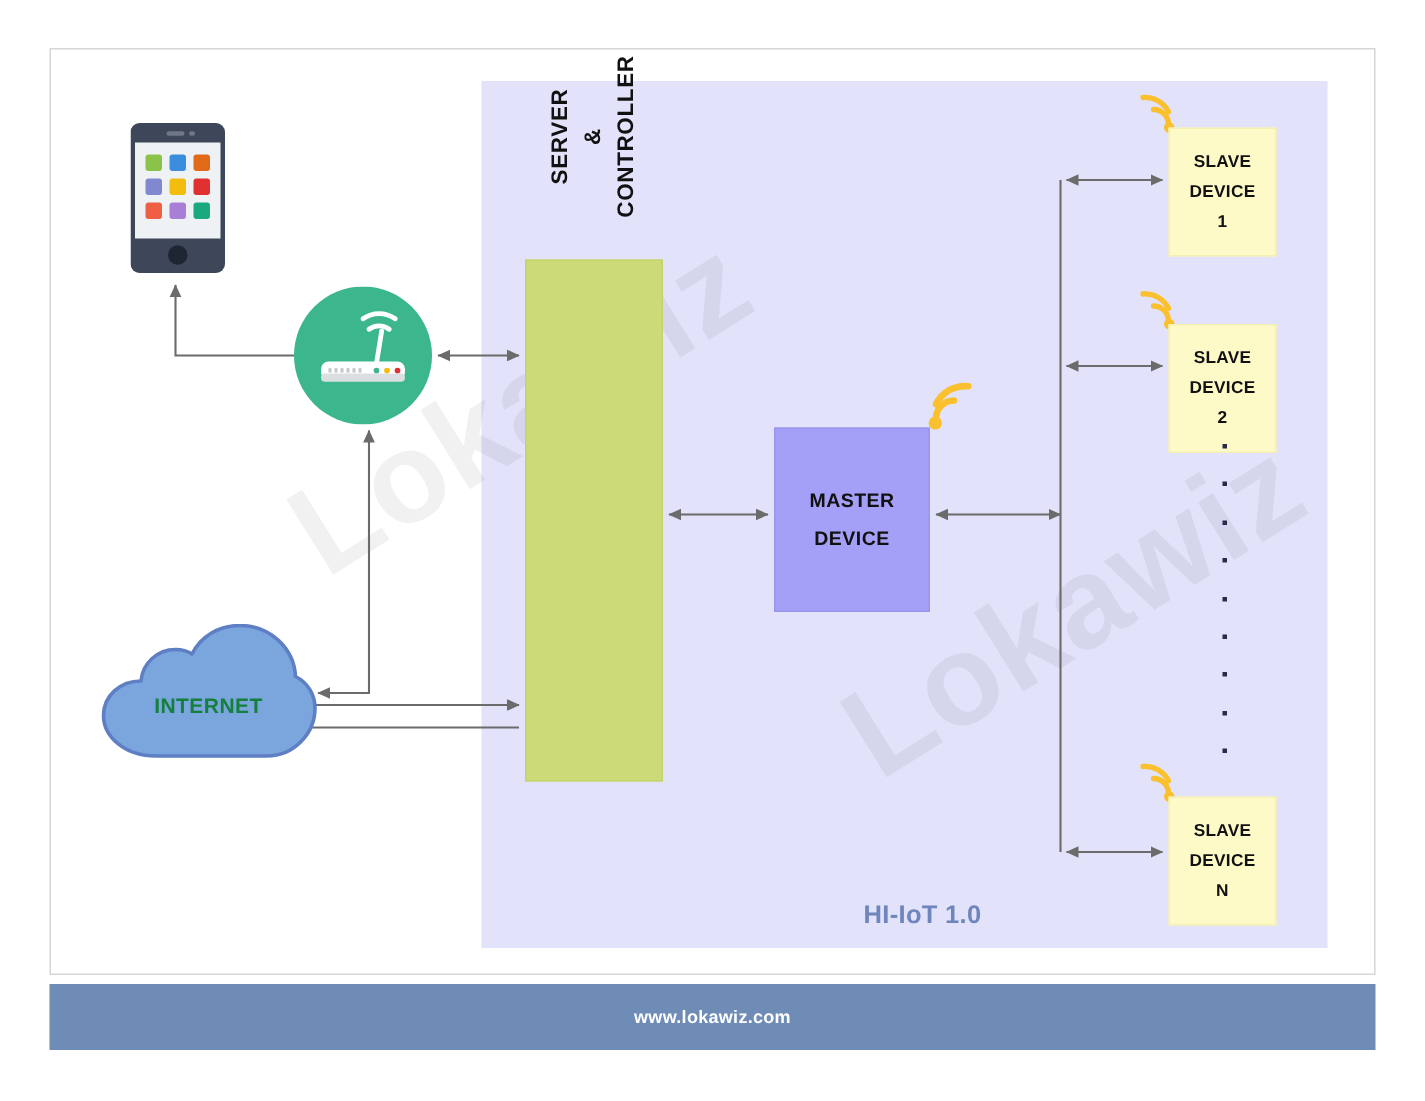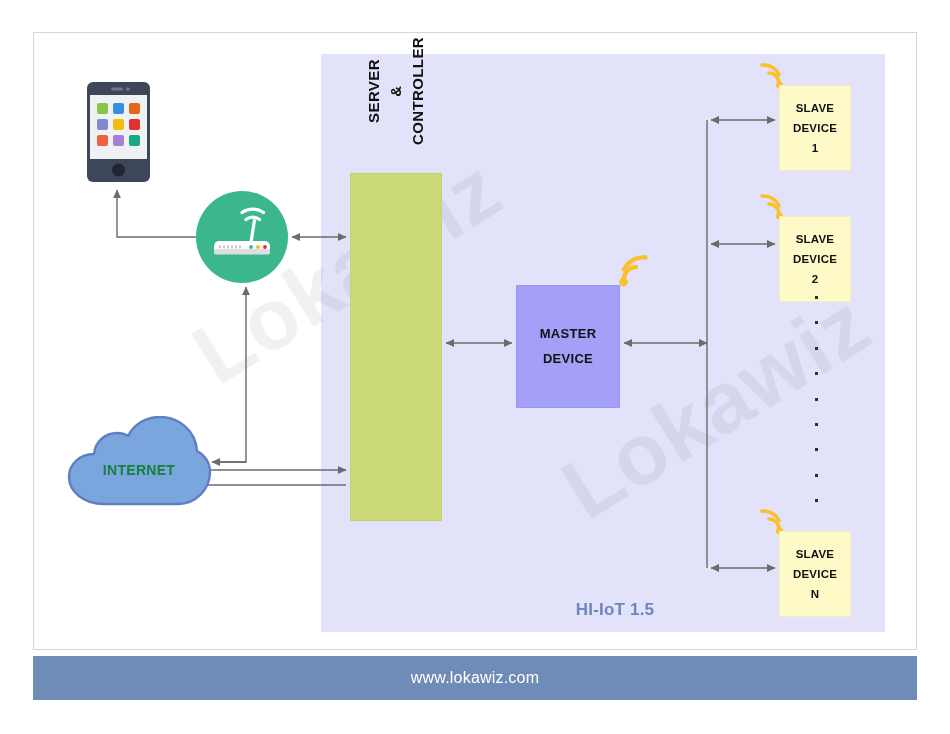--- a/index.html
+++ b/index.html
@@ -240,22 +240,22 @@
     top: 656px;
     width: 884px;
     height: 44px;
     background: #6e8cb6;
     display: flex;
     align-items: center;
     justify-content: center;
   }
   #footer-text {
     color: #ffffff;
-    font-size: 16px;
-    font-weight: normal;
+    font-size: 12px;
+    font-weight: bold;
     letter-spacing: 0.2px;
   }
 </style>
 </head>
 <body>
 
 <div id="canvas">
 
   <div id="diagram-frame">
 
@@ -423,19 +423,19 @@
       <path d="M22,12.5 a17.5,17.5 0 0 0 -17,-9.5"></path>
     </g>
     <circle cx="22.5" cy="23" r="3.5" fill="#fbc02d"></circle>
   </svg>
   <div class="slave-box" id="slave-n">
     <div class="line">SLAVE</div>
     <div class="line">DEVICE</div>
     <div class="line">N</div>
   </div>
 
-  <div id="hiiot-label">HI-IoT 1.5</div>
+  <div id="hiiot-label">HI-IoT 1.0</div>
 
   <div id="footer-bar">
     <span id="footer-text">www.lokawiz.com</span>
   </div>
 
 </div>
 
 </body></html>

